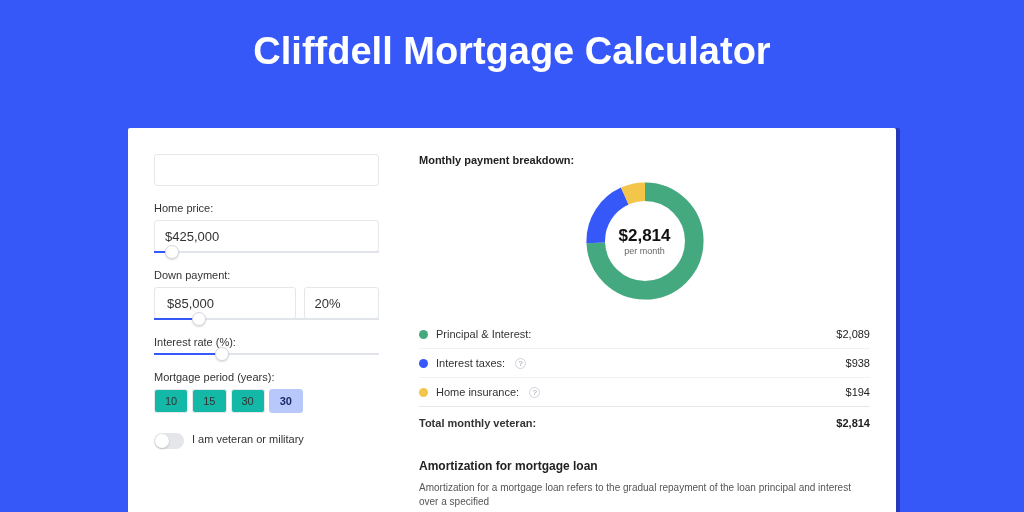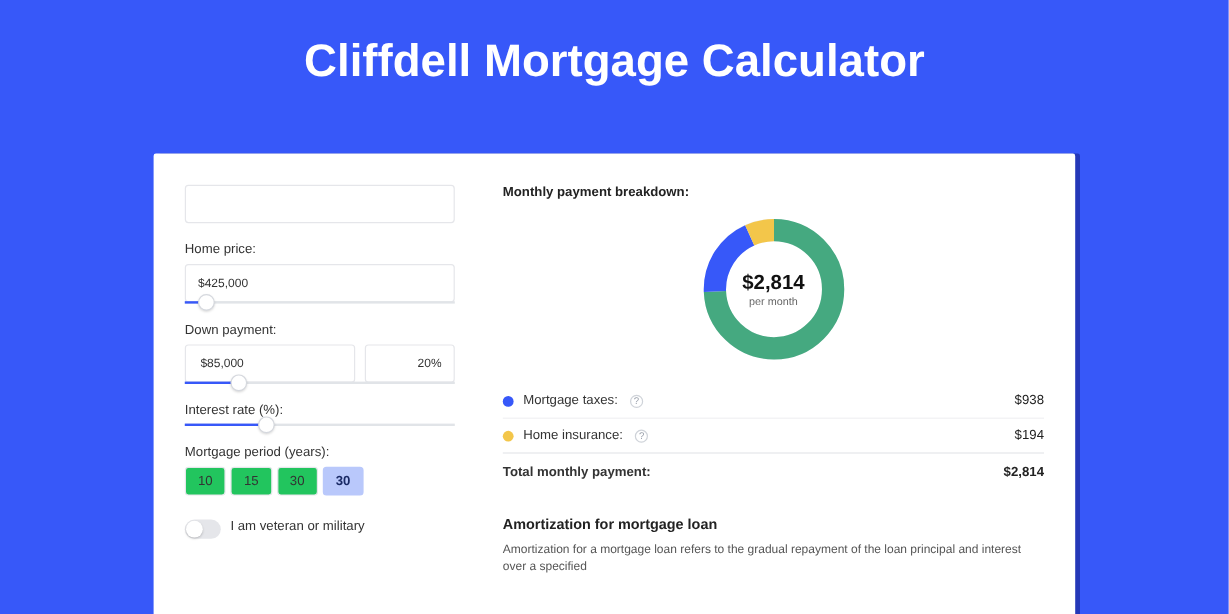--- a/index.html
+++ b/index.html
@@ -22,47 +22,47 @@
   .right-col { flex: 1; padding-left: 20px; }
 
   .field-label { font-size: 11px; color: #333; margin-bottom: 6px; margin-top: 16px; }
   .field-label:first-child { margin-top: 0; }
   .input-box {
     border: 1px solid #e5e6ea;
     border-radius: 3px;
     height: 32px;
     width: 100%;
     padding: 0 10px;
-    font-size: 10px;
+    font-size: 13px;
     color: #333;
     background: #fff;
   }
   .slider-track {
     height: 2px;
     background: #e1e4e8;
     position: relative;
     margin-top: -1px;
   }
   .slider-fill {
     position: absolute; left: 0; top: 0; height: 2px; background: #3758f9;
   }
   .slider-thumb {
     position: absolute; top: -6px; width: 14px; height: 14px;
     background: #fff; border: 1px solid #d5d8de; border-radius: 50%;
     box-shadow: 0 1px 2px rgba(0,0,0,0.15);
   }
 
   .row2 { display: flex; gap: 8px; }
   .row2 .input-box:first-child { flex: 2.2; padding-left: 12px; }
-  .row2 .input-box:last-child { flex: 1; text-align: right; }
+  .row2 .input-box:last-child { flex: 1; }
 
   .period-row { display: flex; gap: 4px; margin-top: 4px; }
   .period-btn {
     border: 1px solid #e5e6ea;
-    background: #22c55e;
+    background: #14b8a6;
     font-size: 11px;
     padding: 5px 10px;
     border-radius: 3px;
     color: #333;
     cursor: pointer;
   }
   .period-btn.active {
     background: #b9c8fb;
     border-color: #b9c8fb;
     color: #1a2a66;
@@ -178,38 +178,45 @@
           <div class="donut-center">
             <div class="big">$2,814</div>
             <div class="sm">per month</div>
           </div>
         </div>
       </div>
 
       <div id="legend">
           <div class="legend-row">
             <div class="legend-left">
+              <span class="swatch sw-green"></span>
+              <span>Principal &amp; Interest:</span>
+            </div>
+            <div class="legend-val">$2,089</div>
+          </div>
+          <div class="legend-row">
+            <div class="legend-left">
               <span class="swatch sw-blue"></span>
-              <span>Mortgage taxes:</span>
+              <span>Interest taxes:</span>
               <span class="info-icon">?</span>
             </div>
             <div class="legend-val">$938</div>
           </div>
           <div class="legend-row">
             <div class="legend-left">
               <span class="swatch sw-yellow"></span>
               <span>Home insurance:</span>
               <span class="info-icon">?</span>
             </div>
             <div class="legend-val">$194</div>
           </div>
         </div>
 
       <div class="legend-row total-row">
-        <div class="legend-left">Total monthly payment:</div>
+        <div class="legend-left">Total monthly veteran:</div>
         <div class="legend-val">$2,814</div>
       </div>
 
       <div class="amort-title">Amortization for mortgage loan</div>
       <div class="amort-text">Amortization for a mortgage loan refers to the gradual repayment of the loan principal and interest over a specified</div>
     </div>
   </div>
 </div>
 
 </body></html>

